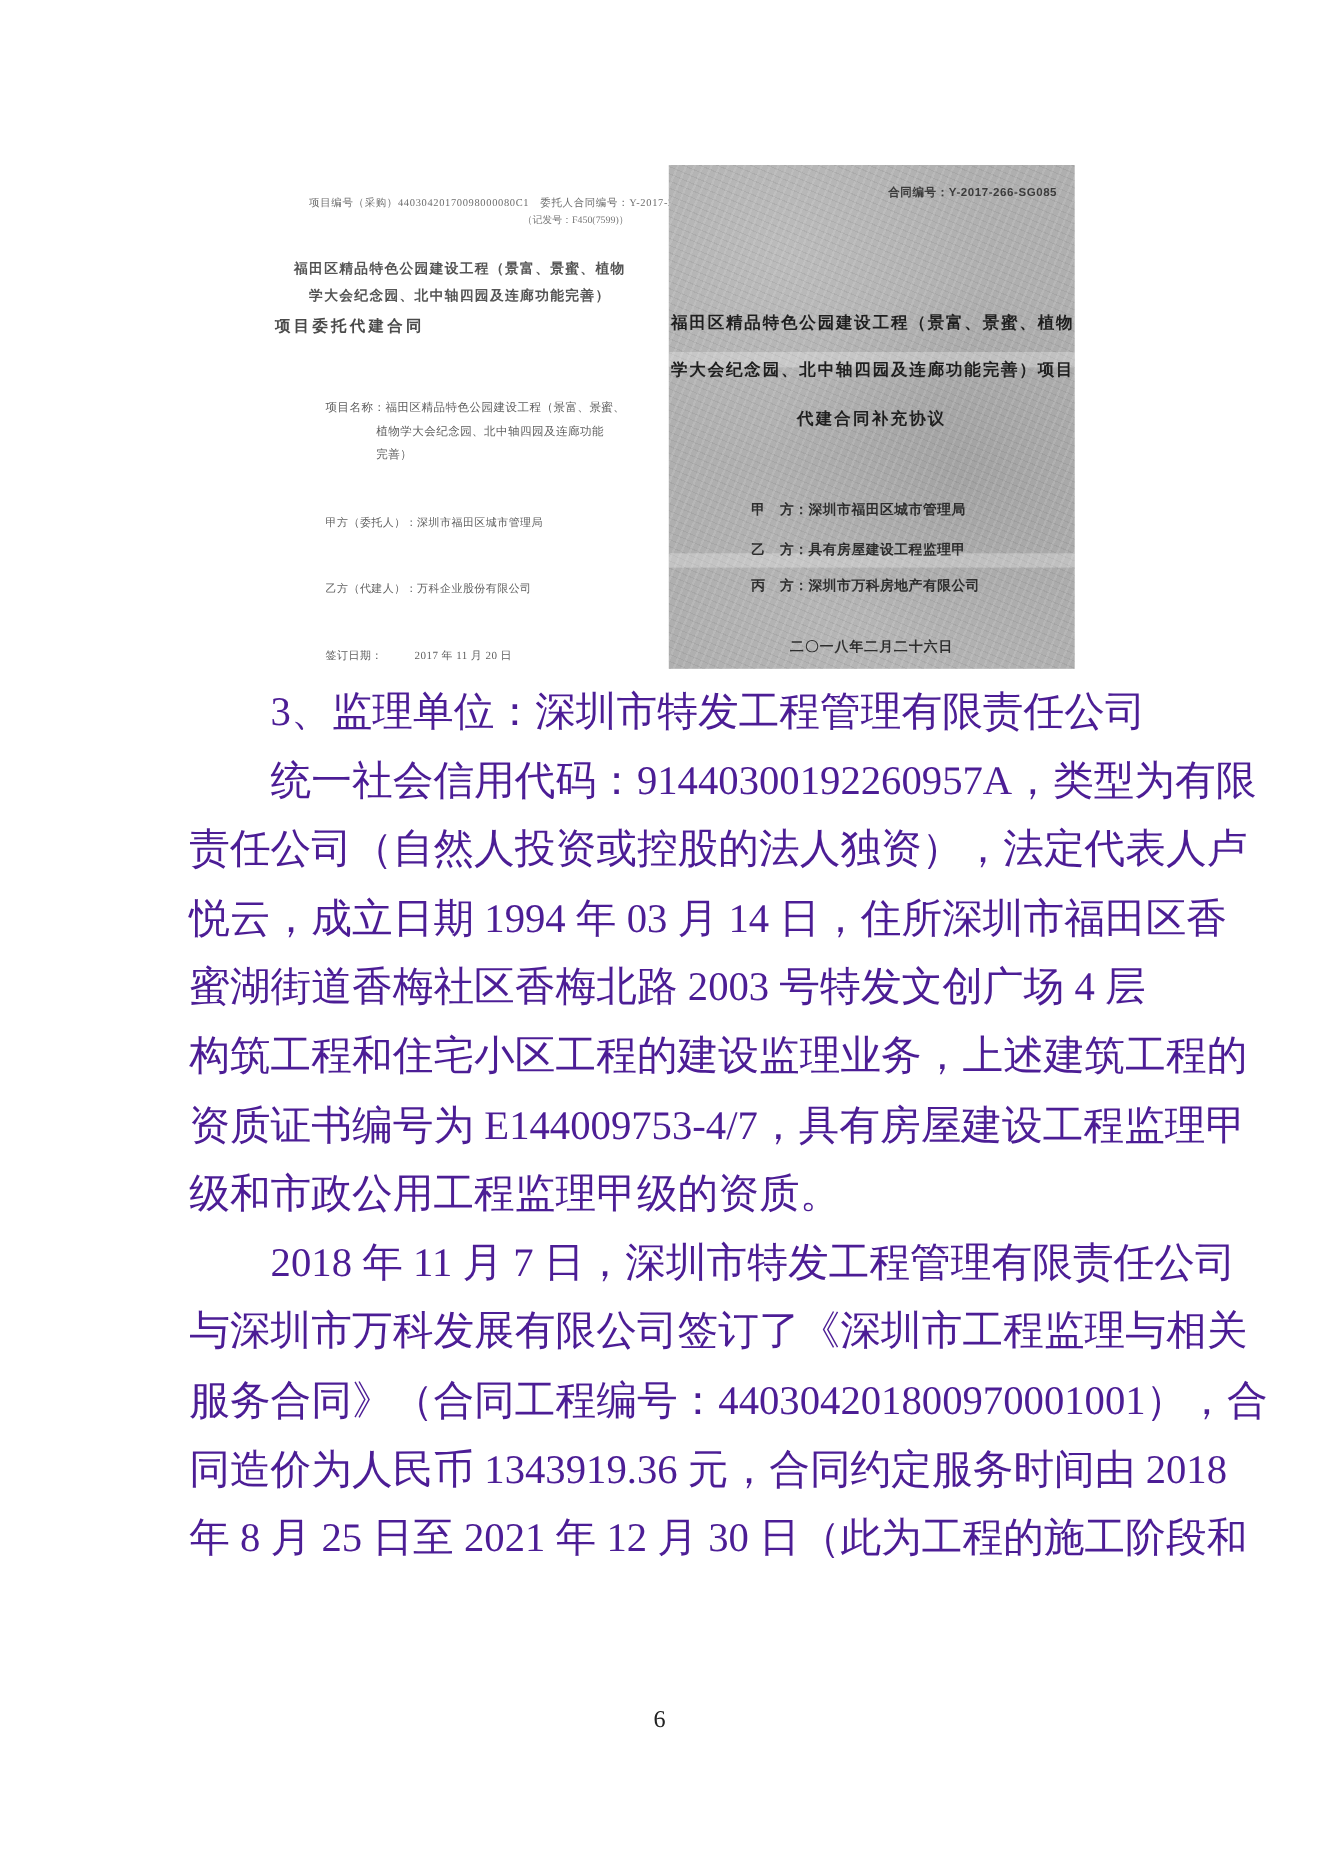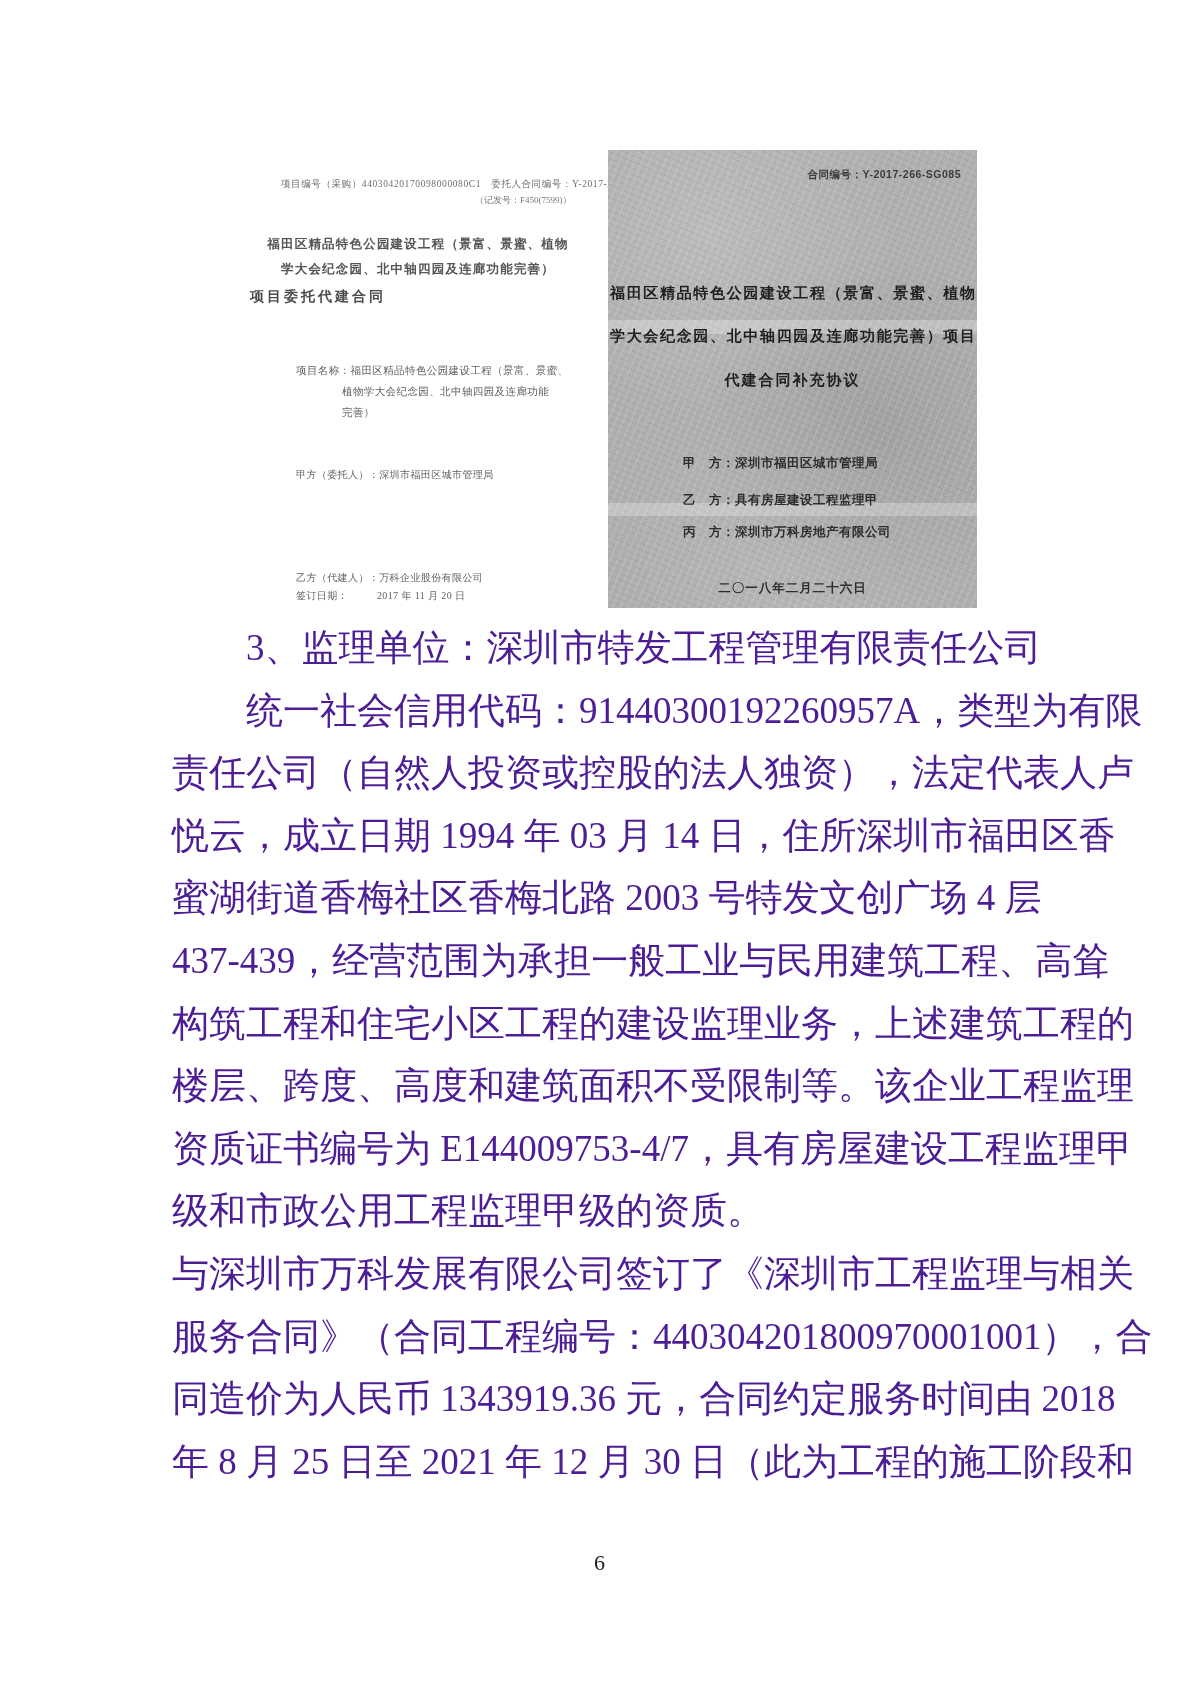--- a/index.html
+++ b/index.html
@@ -17,21 +17,21 @@
   .scan-left div{position:absolute;white-space:nowrap;}
   .sl-header1{top:30px;left:31px;font-size:9.5px;letter-spacing:0.6px;color:#6d6d6d;}
   .sl-header2{top:46px;left:225px;font-size:9px;color:#777;}
   .sl-title1{top:88px;left:0;width:100%;text-align:center;font-size:12.5px;letter-spacing:1.2px;font-weight:600;color:#555;}
   .sl-title2{top:113px;left:0;width:100%;text-align:center;font-size:12.5px;letter-spacing:1.2px;font-weight:600;color:#555;}
   .sl-subtitle{top:140px;left:0;width:100%;text-align:left;font-size:14px;letter-spacing:3px;font-weight:600;color:#4a4a4a;}
   .sl-proj1{top:216px;left:46px;font-size:10.5px;letter-spacing:0.4px;}
   .sl-proj2{top:237px;left:92px;font-size:10.5px;letter-spacing:0.4px;}
   .sl-proj3{top:258px;left:92px;font-size:10.5px;letter-spacing:0.4px;}
   .sl-party-a{top:320px;left:46px;font-size:10px;letter-spacing:0.4px;}
-  .sl-party-b{top:380px;left:46px;font-size:10px;letter-spacing:0.4px;margin-top:43px;}
+  .sl-party-b{top:380px;left:46px;font-size:10px;letter-spacing:0.4px;}
   .sl-sign{top:441px;left:46px;font-size:10px;letter-spacing:0.4px;}
   .sl-sign span{display:inline-block;}
   .sl-sign .date{margin-left:26px;}
 
   .scan-right{
     left:608px;top:150px;width:345px;height:458px;
     background-color:#afafaf;
     background-image:
       repeating-linear-gradient(113deg, rgba(255,255,255,0.10) 0 2px, rgba(255,255,255,0) 2px 7px),
       repeating-linear-gradient(23deg, rgba(0,0,0,0.06) 0 1px, rgba(0,0,0,0) 1px 6px),
@@ -106,24 +106,23 @@
   <div class="sr-party sr-party-c">丙　方：深圳市万科房地产有限公司</div>
   <div class="sr-date">二〇一八年二月二十六日</div>
 </div>
 
 <div class="body-text">
     <div class="bline ind natural">3、监理单位：深圳市特发工程管理有限责任公司</div>
     <div class="bline ind">统一社会信用代码：91440300192260957A，类型为有限</div>
     <div class="bline">责任公司（自然人投资或控股的法人独资），法定代表人卢</div>
     <div class="bline">悦云，成立日期 1994 年 03 月 14 日，住所深圳市福田区香</div>
     <div class="bline">蜜湖街道香梅社区香梅北路 2003 号特发文创广场 4 层</div>
-    <div class="bline">437-439，经营范围为承担一般工业与民用建筑工程、高耸</div>
     <div class="bline">构筑工程和住宅小区工程的建设监理业务，上述建筑工程的</div>
-    <div class="bline">楼层、跨度、高度和建筑面积不受限制等。该企业工程监理</div>
     <div class="bline">资质证书编号为 E144009753-4/7，具有房屋建设工程监理甲</div>
     <div class="bline natural">级和市政公用工程监理甲级的资质。</div>
+    <div class="bline ind">2018 年 11 月 7 日，深圳市特发工程管理有限责任公司</div>
     <div class="bline">与深圳市万科发展有限公司签订了《深圳市工程监理与相关</div>
     <div class="bline">服务合同》（合同工程编号：440304201800970001001），合</div>
     <div class="bline">同造价为人民币 1343919.36 元，合同约定服务时间由 2018</div>
     <div class="bline">年 8 月 25 日至 2021 年 12 月 30 日（此为工程的施工阶段和</div>
   </div>
 
 <div class="page-number">6</div>
 
 </body></html>

